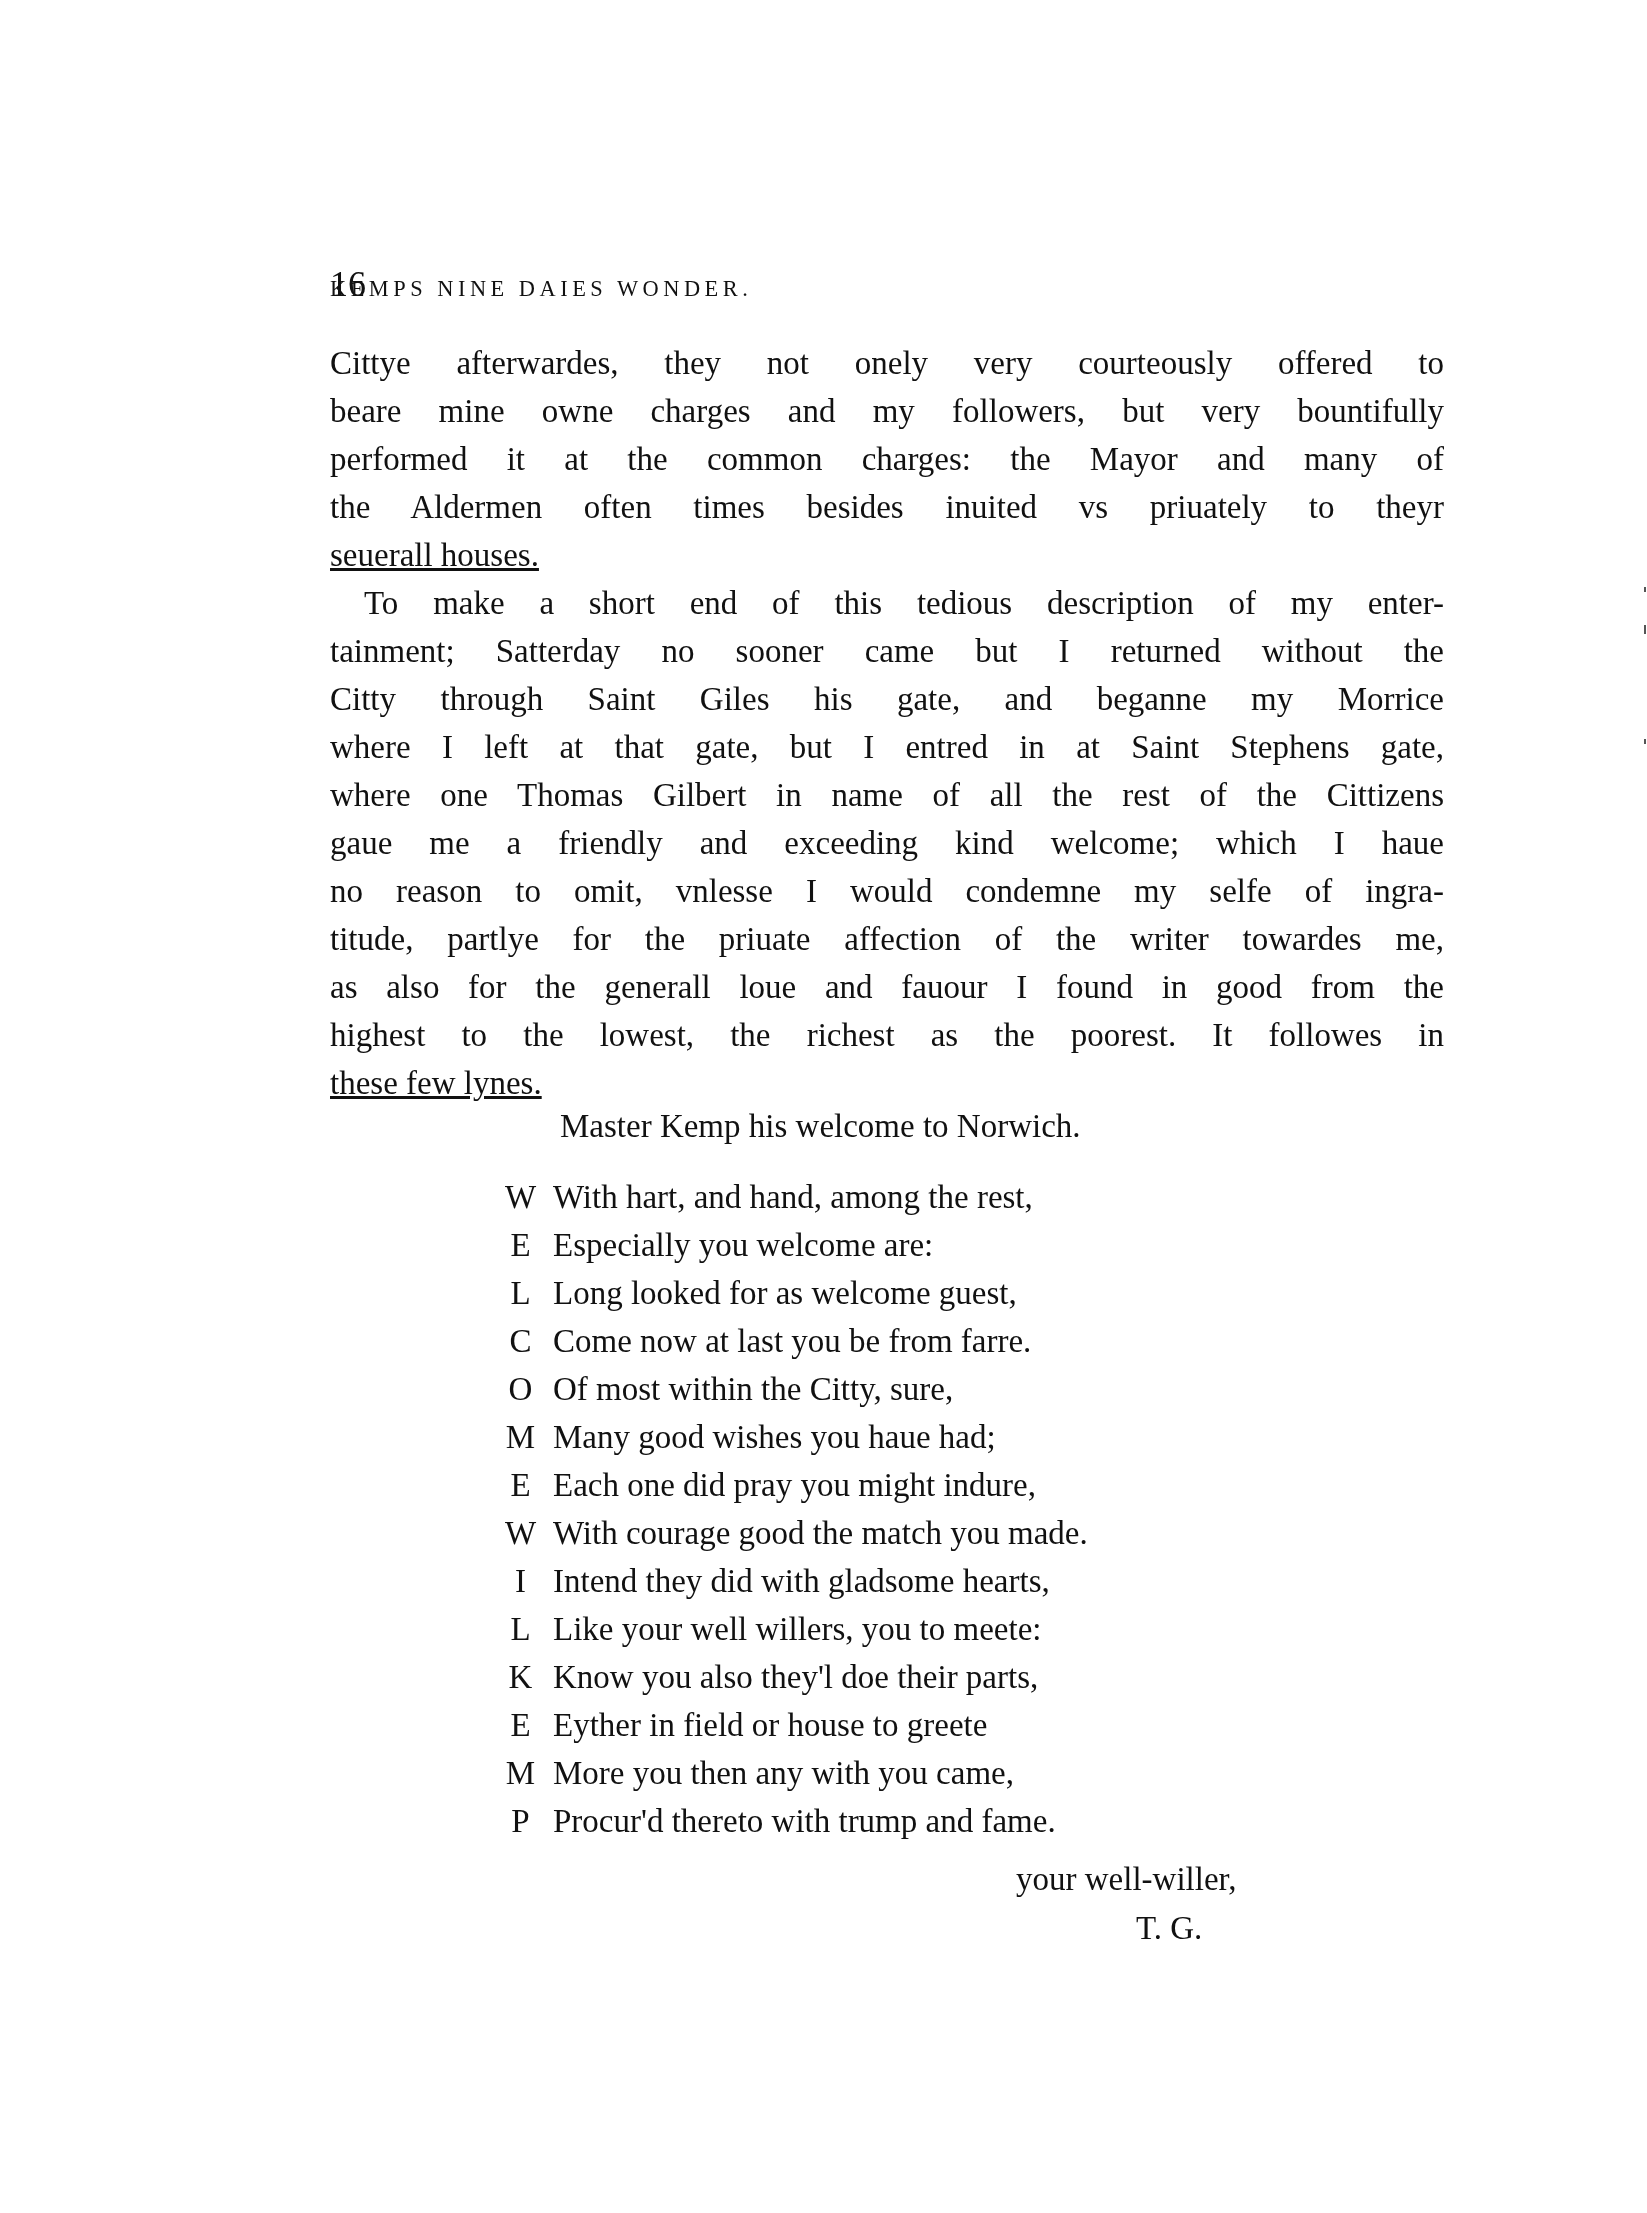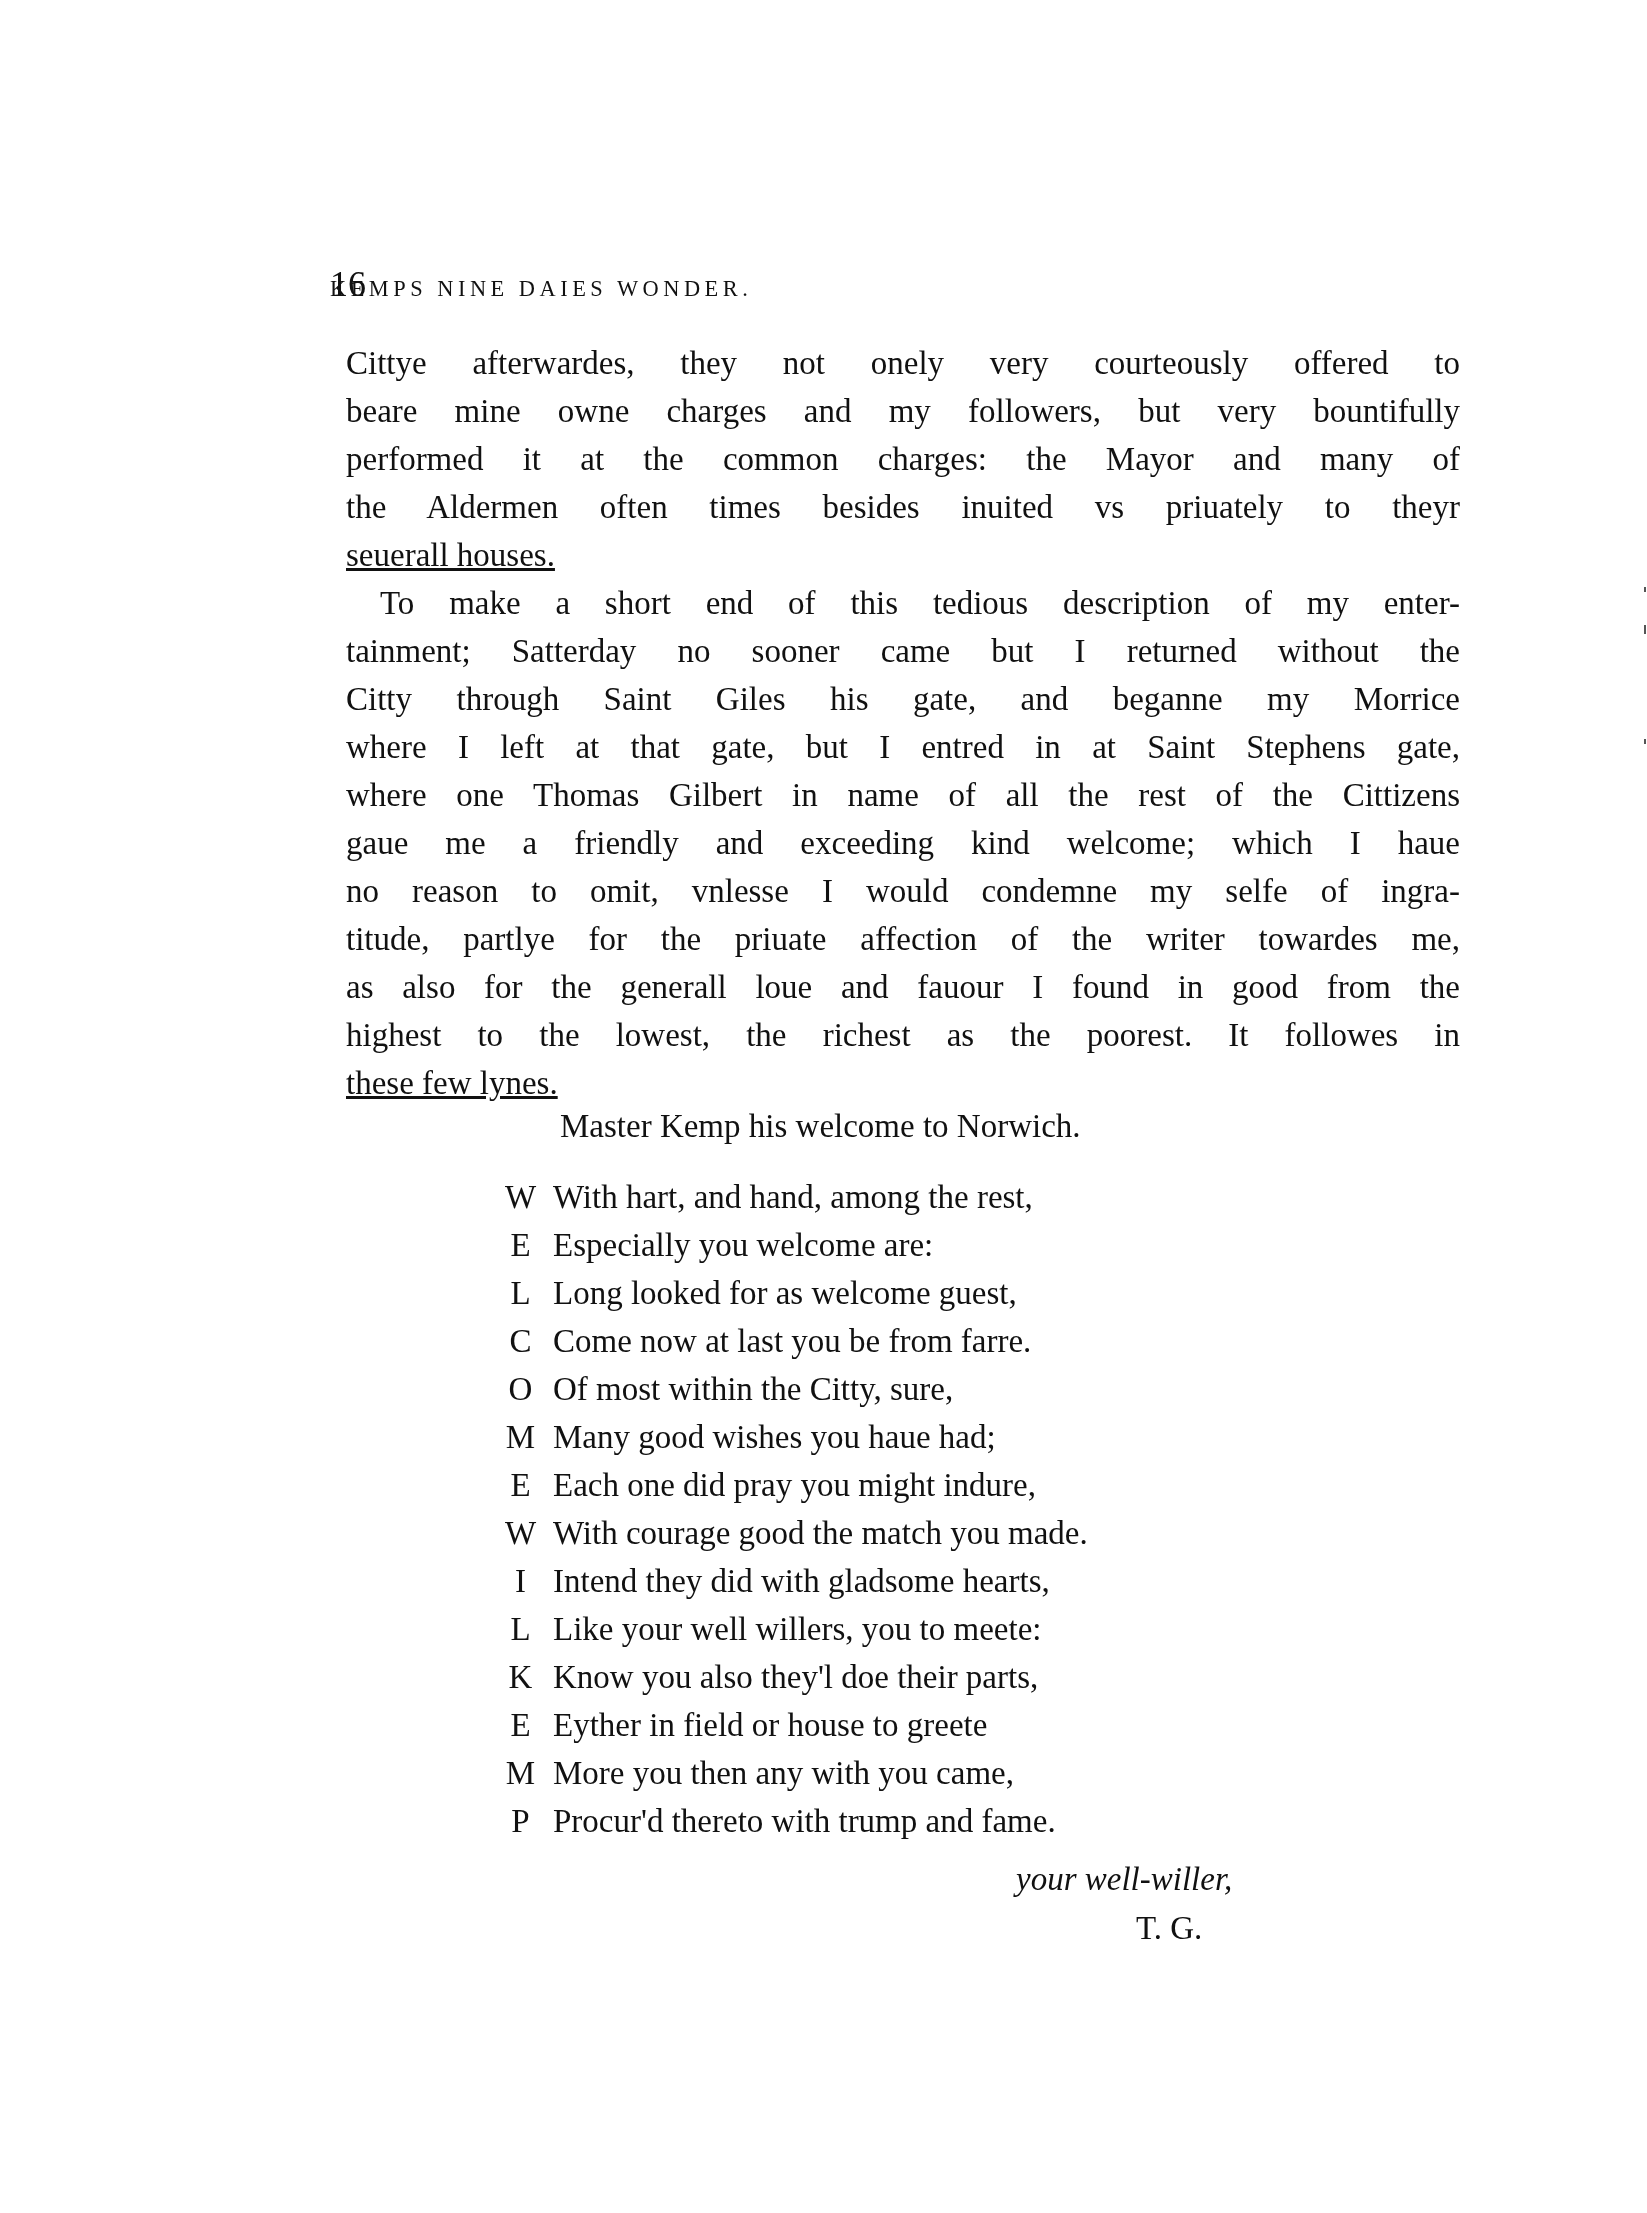--- a/index.html
+++ b/index.html
@@ -3,31 +3,31 @@
   <meta charset="utf-8">
   <style>
     html, body { margin: 0; padding: 0; background: #ffffff; }
     body { width: 1648px; height: 2214px; position: relative; overflow: hidden;
            font-family: "Liberation Serif", "DejaVu Serif", serif; color: #111111; }
     .page { position: absolute; left: 0; top: 0; width: 1648px; height: 1942px; }
     .header { position: absolute; top: 262px; left: 330px; width: 1114px; height: 45px; }
     .page-number { position: absolute; left: 0; top: 0; font-size: 36px; line-height: 45px; }
     .running-title { position: absolute; left: 0; width: 1114px; top: 3.6px; 
                      font-size: 22.4px; letter-spacing: 4.5px; line-height: 45px; }
-    .body-text { position: absolute; left: 330px; top: 339px; width: 1114px; margin-left: 16px; }
+    .body-text { position: absolute; left: 330px; top: 339px; width: 1114px; }
     .para { font-size: 33px; line-height: 48px; text-align: justify; text-align-last: left; margin: 0; }
     .para .line { display: block; text-align: justify; text-align-last: justify; white-space: nowrap; }
     .para .line.last { text-align-last: left; text-decoration: underline; }
     .para.indent .line.first { text-indent: 34px; }
     .poem-title { position: absolute; left: 560px; top: 1103px; font-size: 33px; line-height: 47px; }
     .poem { position: absolute; left: 497px; top: 1173px; }
     .poem-line { height: 48px; font-size: 33px; line-height: 48px; white-space: nowrap; position: relative; }
     .poem-letter { position: absolute; left: 0; width: 47px; text-align: center; }
     .poem-text { position: absolute; left: 56px; }
-    .signoff { position: absolute; left: 1016px; top: 1856px; font-size: 33px; line-height: 47px; font-style: italic; }
+    .signoff { position: absolute; left: 1016px; top: 1856px; font-size: 33px; line-height: 47px; }
     .initials { position: absolute; left: 1136px; top: 1905px; font-size: 33px; line-height: 47px; }
     .edge-mark { position: absolute; left: 1644px; width: 1.8px; background: #555; }
   </style>
 </head>
 <body>
 
 <div class="page">
 
   <div class="header">
     <span class="page-number">16</span>

